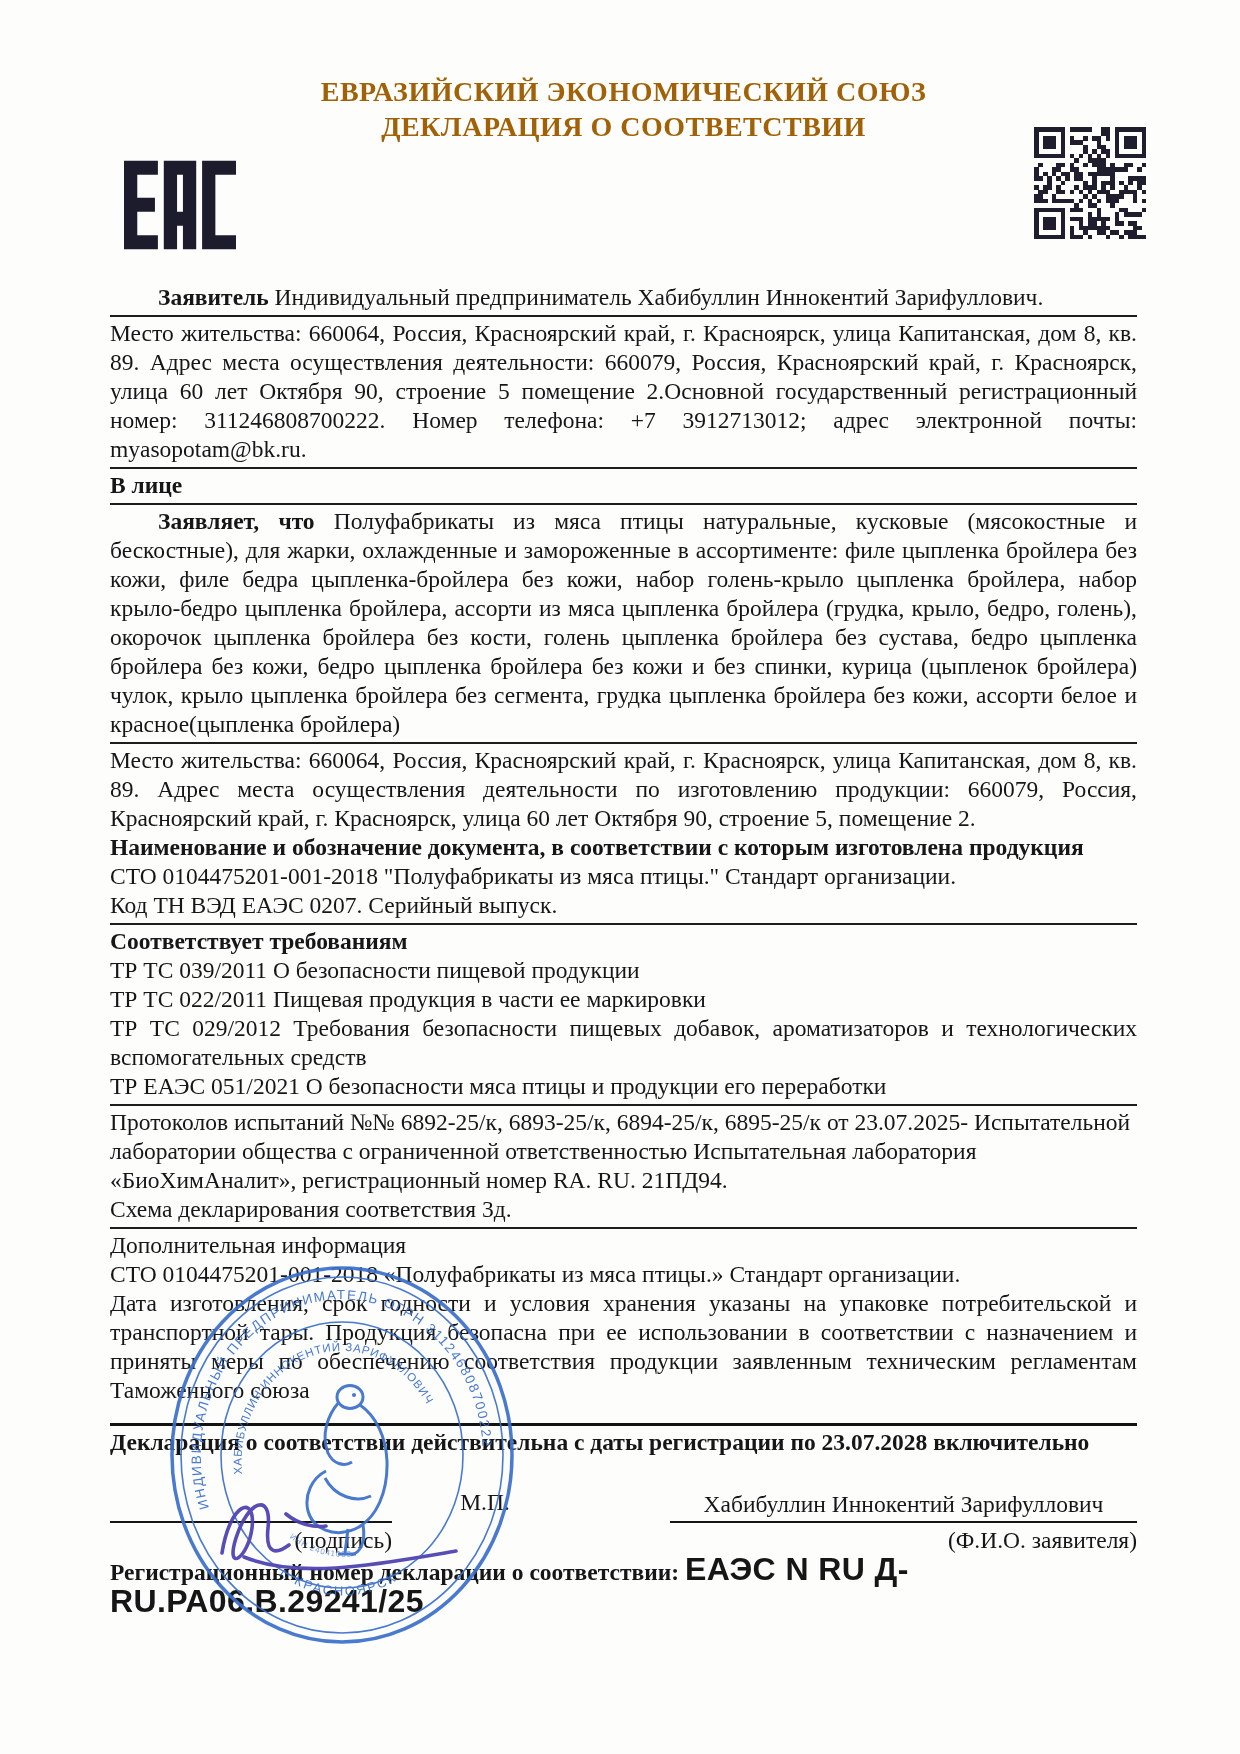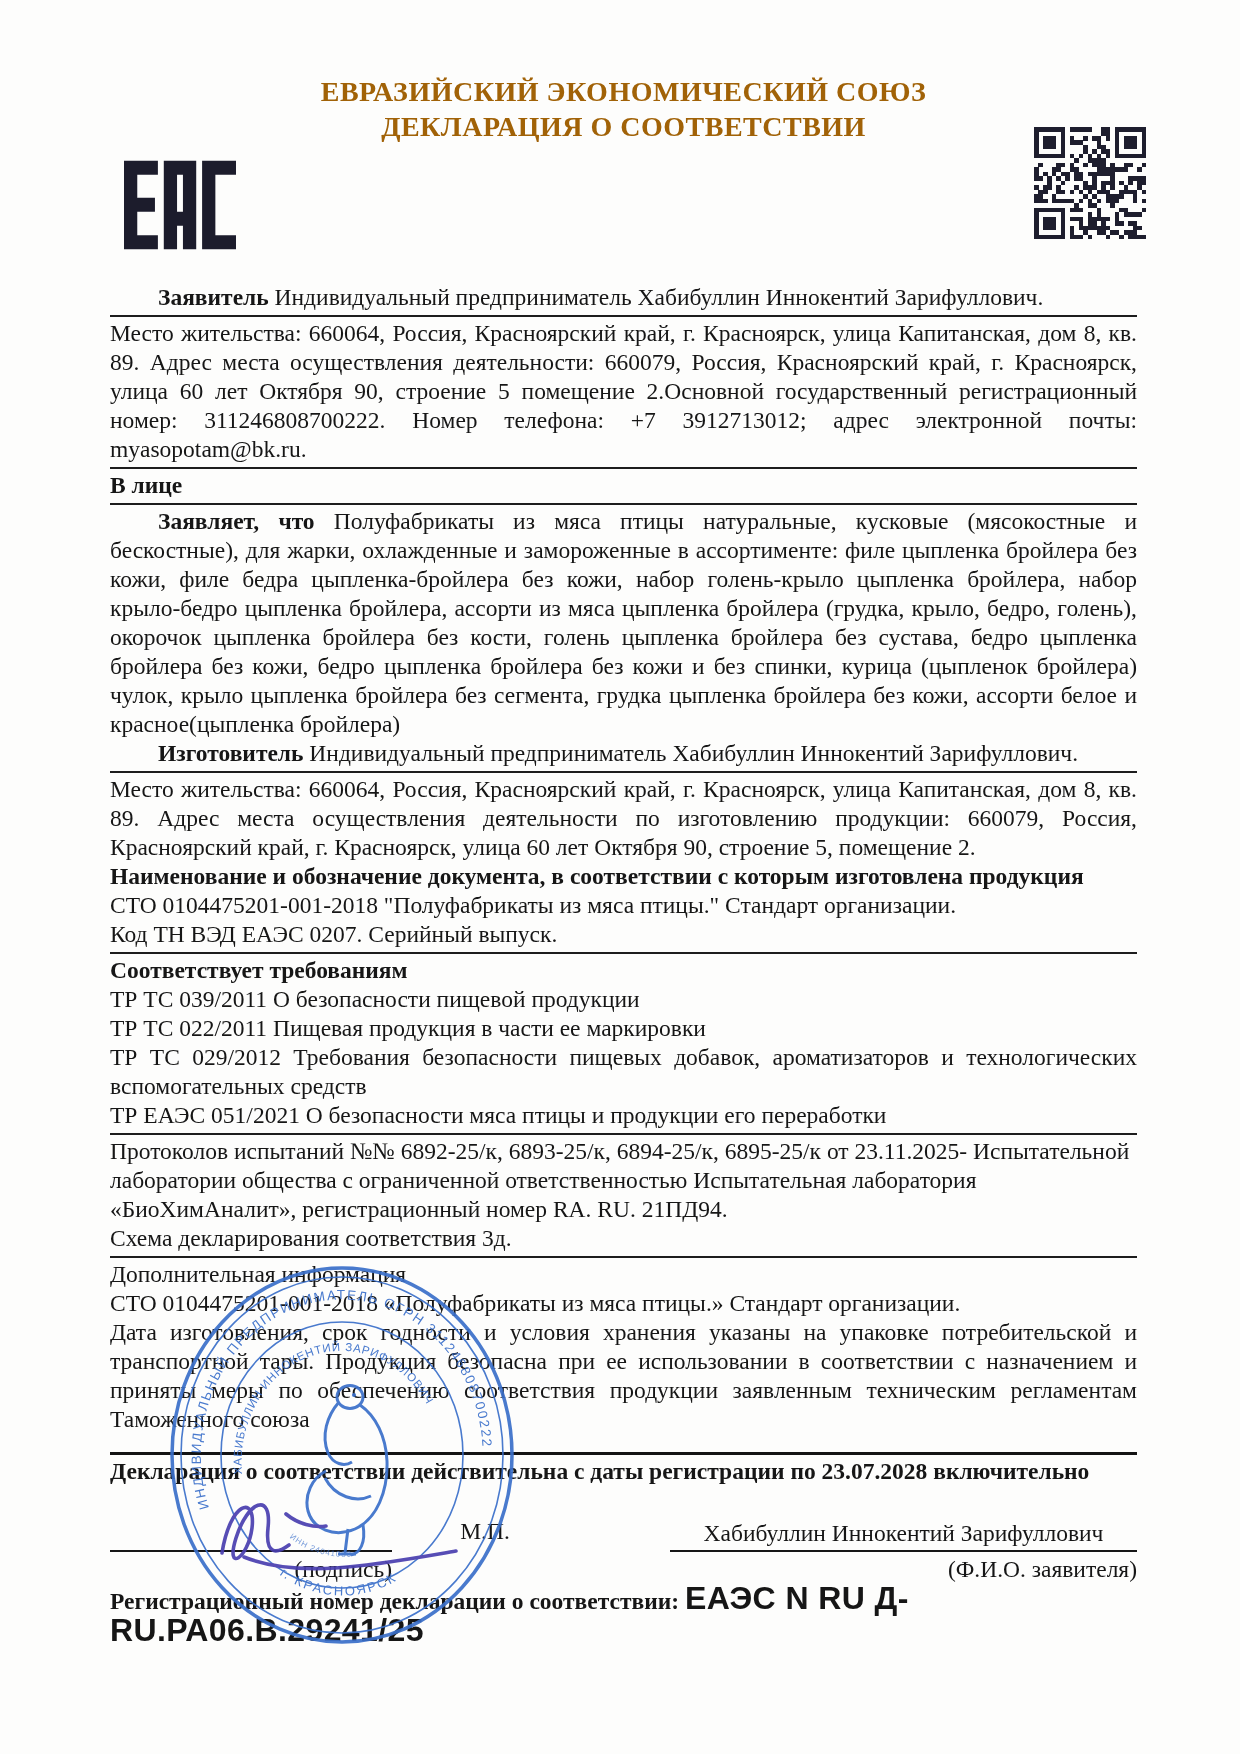--- a/index.html
+++ b/index.html
@@ -378,38 +378,37 @@
     <div class="rule"></div>
 
     <p class="just">Место жительства: 660064, Россия, Красноярский край, г. Красноярск, улица Капитанская, дом 8, кв. 89. Адрес места осуществления деятельности: 660079, Россия, Красноярский край, г. Красноярск, улица 60 лет Октября 90, строение 5 помещение 2.Основной государственный регистрационный номер: 311246808700222. Номер телефона: +7 3912713012; адрес электронной почты: myasopotam@bk.ru.</p>
     <div class="rule"></div>
 
     <p class="b">В лице</p>
     <div class="rule"></div>
 
     <p class="just"><b class="b">Заявляет, что</b> <span>Полуфабрикаты из мяса птицы натуральные, кусковые (мясокостные и бескостные), для жарки, охлажденные и замороженные в ассортименте: филе цыпленка бройлера без кожи, филе бедра цыпленка-бройлера без кожи, набор голень-крыло цыпленка бройлера, набор крыло-бедро цыпленка бройлера, ассорти из мяса цыпленка бройлера (грудка, крыло, бедро, голень), окорочок цыпленка бройлера без кости, голень цыпленка бройлера без сустава, бедро цыпленка бройлера без кожи, бедро цыпленка бройлера без кожи и без спинки, курица (цыпленок бройлера) чулок, крыло цыпленка бройлера без сегмента, грудка цыпленка бройлера без кожи, ассорти белое и красное(цыпленка бройлера)</span></p>
 
-    <p><b class="b">Изготовитель</b> <span>Индивидуальный предприниматель Хабибуллин Иннокентий Зарифуллович.</span></p>
     <div class="rule"></div>
 
     <p class="just">Место жительства: 660064, Россия, Красноярский край, г. Красноярск, улица Капитанская, дом 8, кв. 89. Адрес места осуществления деятельности по изготовлению продукции: 660079, Россия, Красноярский край,  г. Красноярск, улица 60 лет Октября 90, строение 5, помещение 2.</p>
 
     <p class="b">Наименование и обозначение документа, в соответствии с которым изготовлена продукция</p>
     <p>СТО 0104475201-001-2018 "Полуфабрикаты из мяса птицы." Стандарт организации.</p>
     <p>Код ТН ВЭД ЕАЭС 0207. Серийный выпуск.</p>
     <div class="rule"></div>
 
     <p class="b">Соответствует требованиям</p>
     <p>ТР ТС 039/2011 О безопасности пищевой продукции</p>
     <p>ТР ТС 022/2011 Пищевая продукция в части ее маркировки</p>
     <p class="just">ТР ТС 029/2012 Требования безопасности пищевых добавок, ароматизаторов и технологических вспомогательных средств</p>
     <p>ТР ЕАЭС 051/2021 О безопасности мяса птицы и продукции его переработки</p>
     <div class="rule"></div>
 
-    <p>Протоколов испытаний №№ 6892-25/к, 6893-25/к, 6894-25/к, 6895-25/к от 23.11.2025- Испытательной лаборатории общества с ограниченной ответственностью Испытательная лаборатория «БиоХимАналит», регистрационный номер RA. RU. 21ПД94.</p>
+    <p>Протоколов испытаний №№ 6892-25/к, 6893-25/к, 6894-25/к, 6895-25/к от 23.07.2025- Испытательной лаборатории общества с ограниченной ответственностью Испытательная лаборатория «БиоХимАналит», регистрационный номер RA. RU. 21ПД94.</p>
     <p>Схема декларирования соответствия 3д.</p>
     <div class="rule"></div>
 
     <p>Дополнительная информация</p>
     <p>СТО 0104475201-001-2018 «Полуфабрикаты из мяса птицы.» Стандарт организации.</p>
     <p class="just">Дата изготовления, срок годности и условия хранения указаны на упаковке потребительской и транспортной тары. Продукция безопасна при ее использовании в соответствии с назначением и приняты меры по обеспечению соответствия продукции заявленным техническим регламентам Таможенного союза</p>
 
     <div class="rule thick"></div>
     <p class="validity">Декларация о соответствии действительна с даты регистрации по 23.07.2028 включительно</p>
 

